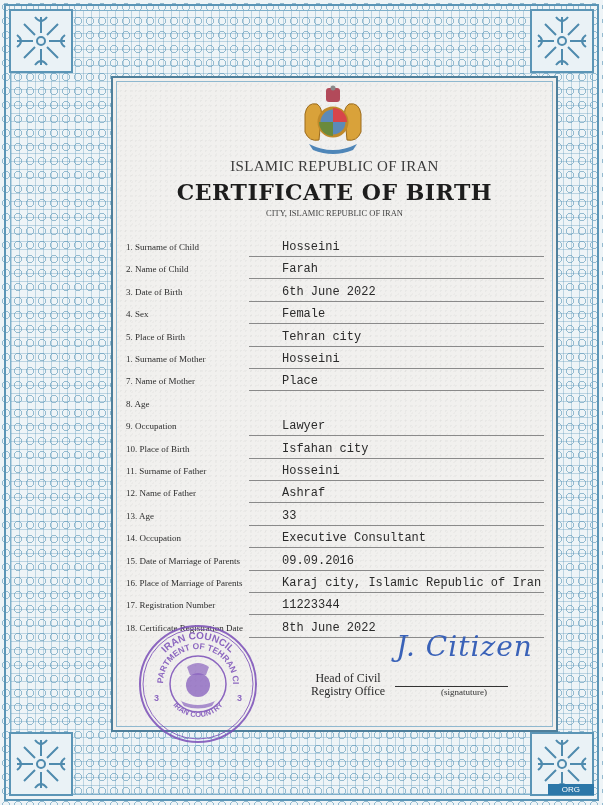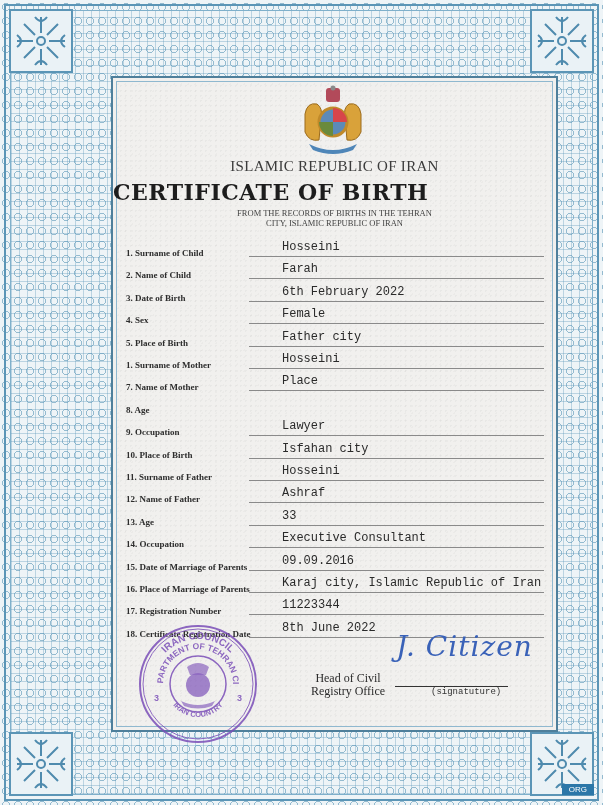--- a/index.html
+++ b/index.html
@@ -48,61 +48,61 @@
     border: 2px solid #4e7f9b;
     box-shadow: inset 0 0 0 3px #f1f0ee, inset 0 0 0 4px #8fb8cf;
     margin-left: 31px;
   }
   .emblem { position: absolute; left: 182px; top: 6px; width: 76px; height: 76px; }
   .country {
     position: absolute; left: 0; right: 0; top: 80px; text-align: center;
     font-size: 15px; color: #3b3b3b; letter-spacing: 0.3px;
   }
   .title {
-    position: absolute; left: 0; right: 0; top: 101px; text-align: left;
+    position: absolute; left: 0; right: 0; top: 101px; text-align: center;
     font-size: 22px; font-weight: bold; color: #1d1d1d; letter-spacing: 0.5px;
     font-family: "DejaVu Serif", serif;
   }
   .subtitle {
     position: absolute; left: 0; right: 0; top: 130px; text-align: center;
     font-size: 8.5px; line-height: 10px; color: #444;
   }
   .fields { position: absolute; left: 0; top: 160px; width: 100%; }
   .row { position: absolute; left: 0; width: 100%; height: 22px; }
   .row .label {
-    position: absolute; left: 13px; bottom: 2px;
-    font-size: 9px; font-weight: bold; color: #2d2d2d; white-space: nowrap;
+    position: absolute; left: 13px; bottom: 8px;
+    font-size: 9px; font-weight: normal; color: #2d2d2d; white-space: nowrap;
   }
   .row .value {
     position: absolute; left: 136px; right: 12px; bottom: 3px;
     border-bottom: 1px solid #8a8a8a; height: 18px;
   }
   .row .value span {
     position: absolute; left: 33px; bottom: 2px;
     font-family: "Liberation Mono", monospace; font-size: 12px; color: #2a2a2a; white-space: nowrap;
   }
   .stamp { position: absolute; left: 24px; top: 545px; width: 122px; height: 122px; opacity: 0.85; }
   .head-label {
     position: absolute; left: 198px; top: 594px; font-size: 12px; line-height: 13px; color: #2b2b2b; text-align: center;
   }
   .sig-line {
     position: absolute; left: 282px; top: 608px; width: 113px; border-top: 1px solid #333;
   }
   .sig-caption {
-    position: absolute; left: 318px; top: 609px; font-size: 9px; color: #333; font-family: Liberation Mono, monospace;
+    position: absolute; left: 328px; top: 609px; font-size: 9px; color: #333;
   }
   .signature {
     position: absolute; left: 283px; top: 552px;
     font-family: "DejaVu Serif", serif; font-style: italic;
     font-size: 28px; color: #3a62b8; letter-spacing: 1px;
   }
   .org-badge {
     position: absolute; right: 9px; bottom: 10px;
     background: #2c77a8; color: #fff; font-family: "Liberation Sans", sans-serif;
-    font-size: 8px; padding: 1px 7px;
+    font-size: 8px; padding: 1px 14px;
   }
 </style>
 </head>
 <body>
 
 <div class="frame">
   <div class="band-lines"></div>
 
   <div class="corner tl">
     <svg viewBox="0 0 56 56">
@@ -152,53 +152,52 @@
     <path d="M66 30q-2-12-12-10q-6 4-4 14l2 22q10 2 14-8z" fill="#d9a23a" stroke="#9b6b1c" stroke-width="1"></path>
     <circle cx="38" cy="38" r="14" fill="#5c8ab8" stroke="#c08a2a" stroke-width="3"></circle>
     <path d="M38 24a14 14 0 0 1 14 14h-14z" fill="#d8454a"></path>
     <path d="M38 38h-14a14 14 0 0 0 14 14z" fill="#6a8a3c"></path>
     <path d="M14 60q24 12 48 0l-4 6q-20 8-40 0z" fill="#4f86b8"></path>
   </svg>
 
   <div class="country">ISLAMIC REPUBLIC OF IRAN</div>
   <div class="title">CERTIFICATE OF BIRTH</div>
   <div class="subtitle">
-    <div>FROM THE RECORDS OF BIRTHS IN THE TEHRAN</div>
     <div>CITY, ISLAMIC REPUBLIC OF IRAN</div>
   </div>
 
   <div class="fields">
     <div class="row" style="top:0px">
       <div class="label">1.  Surname of Child</div>
       <div class="value">
           <span>Hosseini</span>
         </div>
     </div>
     <div class="row" style="top:22.4px">
       <div class="label">2.  Name of Child</div>
       <div class="value">
           <span>Farah</span>
         </div>
     </div>
     <div class="row" style="top:44.8px">
       <div class="label">3.  Date of Birth</div>
       <div class="value">
-          <span>6th February 2022</span>
+          <span>6th June 2022</span>
         </div>
     </div>
     <div class="row" style="top:67.2px">
       <div class="label">4.  Sex</div>
       <div class="value">
           <span>Female</span>
         </div>
     </div>
     <div class="row" style="top:89.6px">
       <div class="label">5.  Place of Birth</div>
       <div class="value">
-          <span>Father city</span>
+          <span>Tehran city</span>
         </div>
     </div>
     <div class="row" style="top:112px">
       <div class="label">1.  Surname of Mother</div>
       <div class="value">
           <span>Hosseini</span>
         </div>
     </div>
     <div class="row" style="top:134.4px">
       <div class="label">7.  Name of Mother</div>

